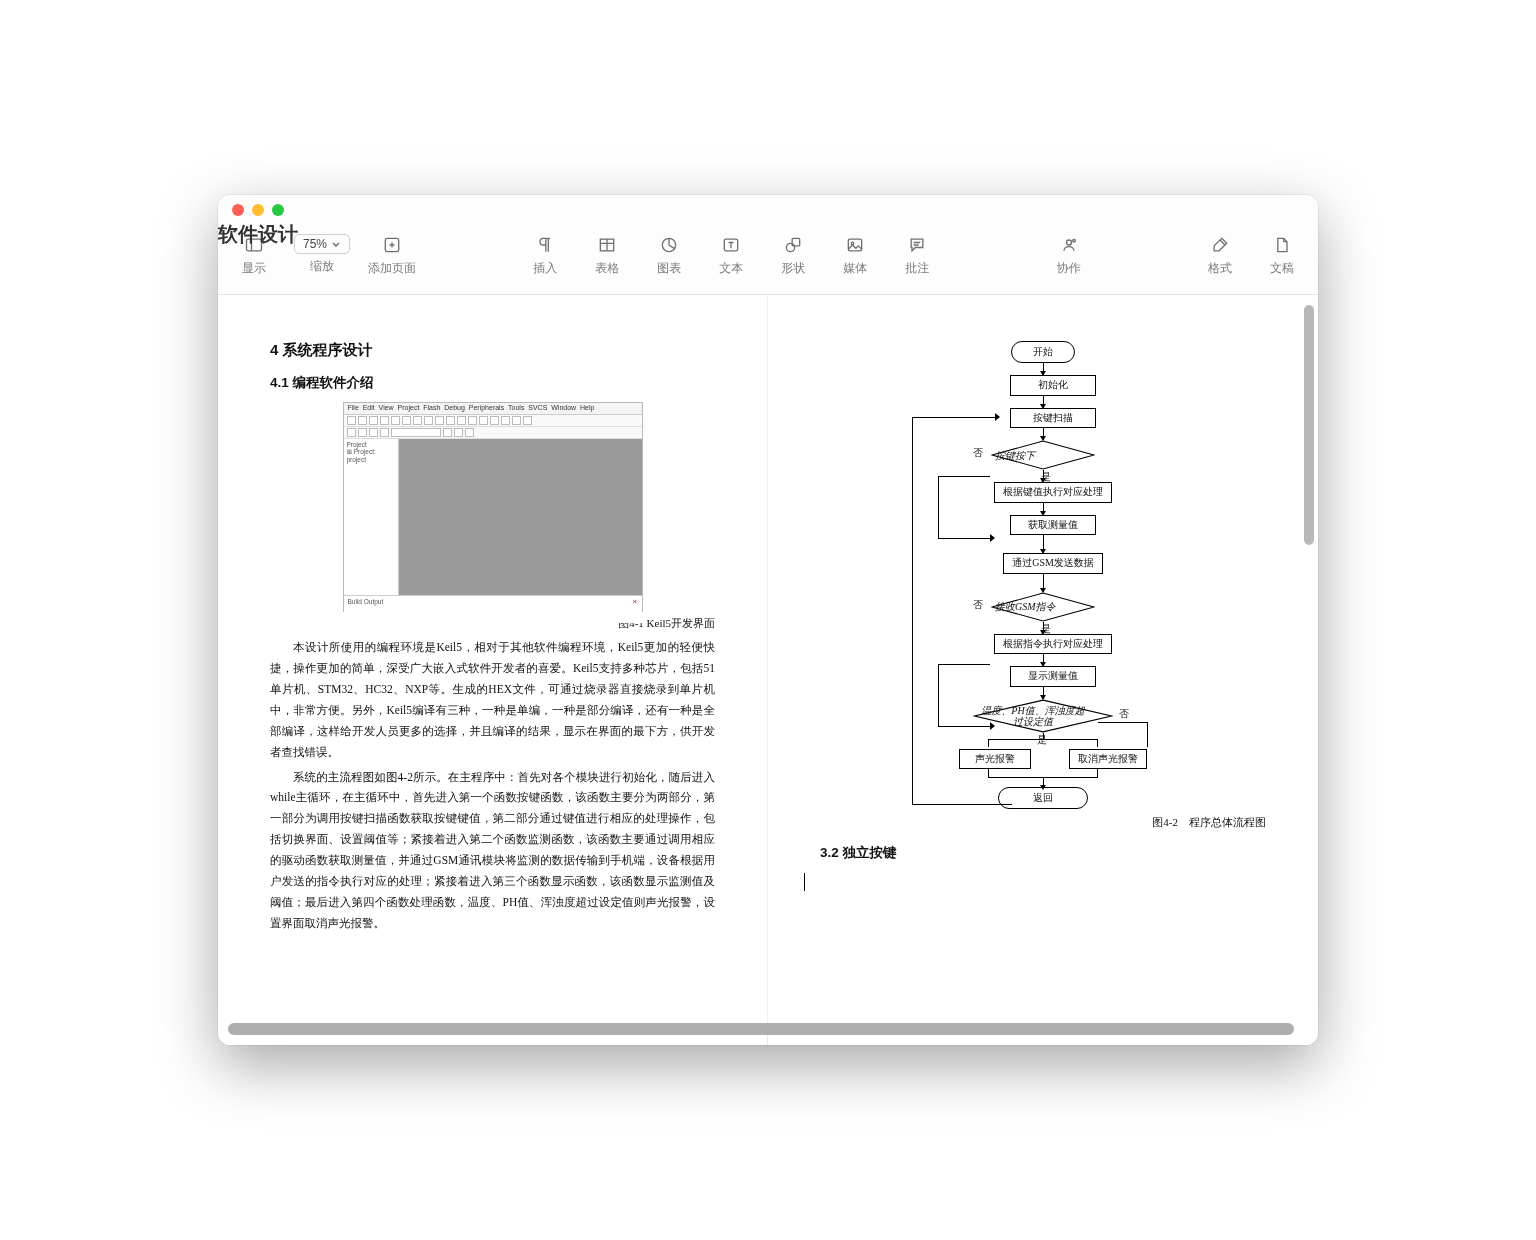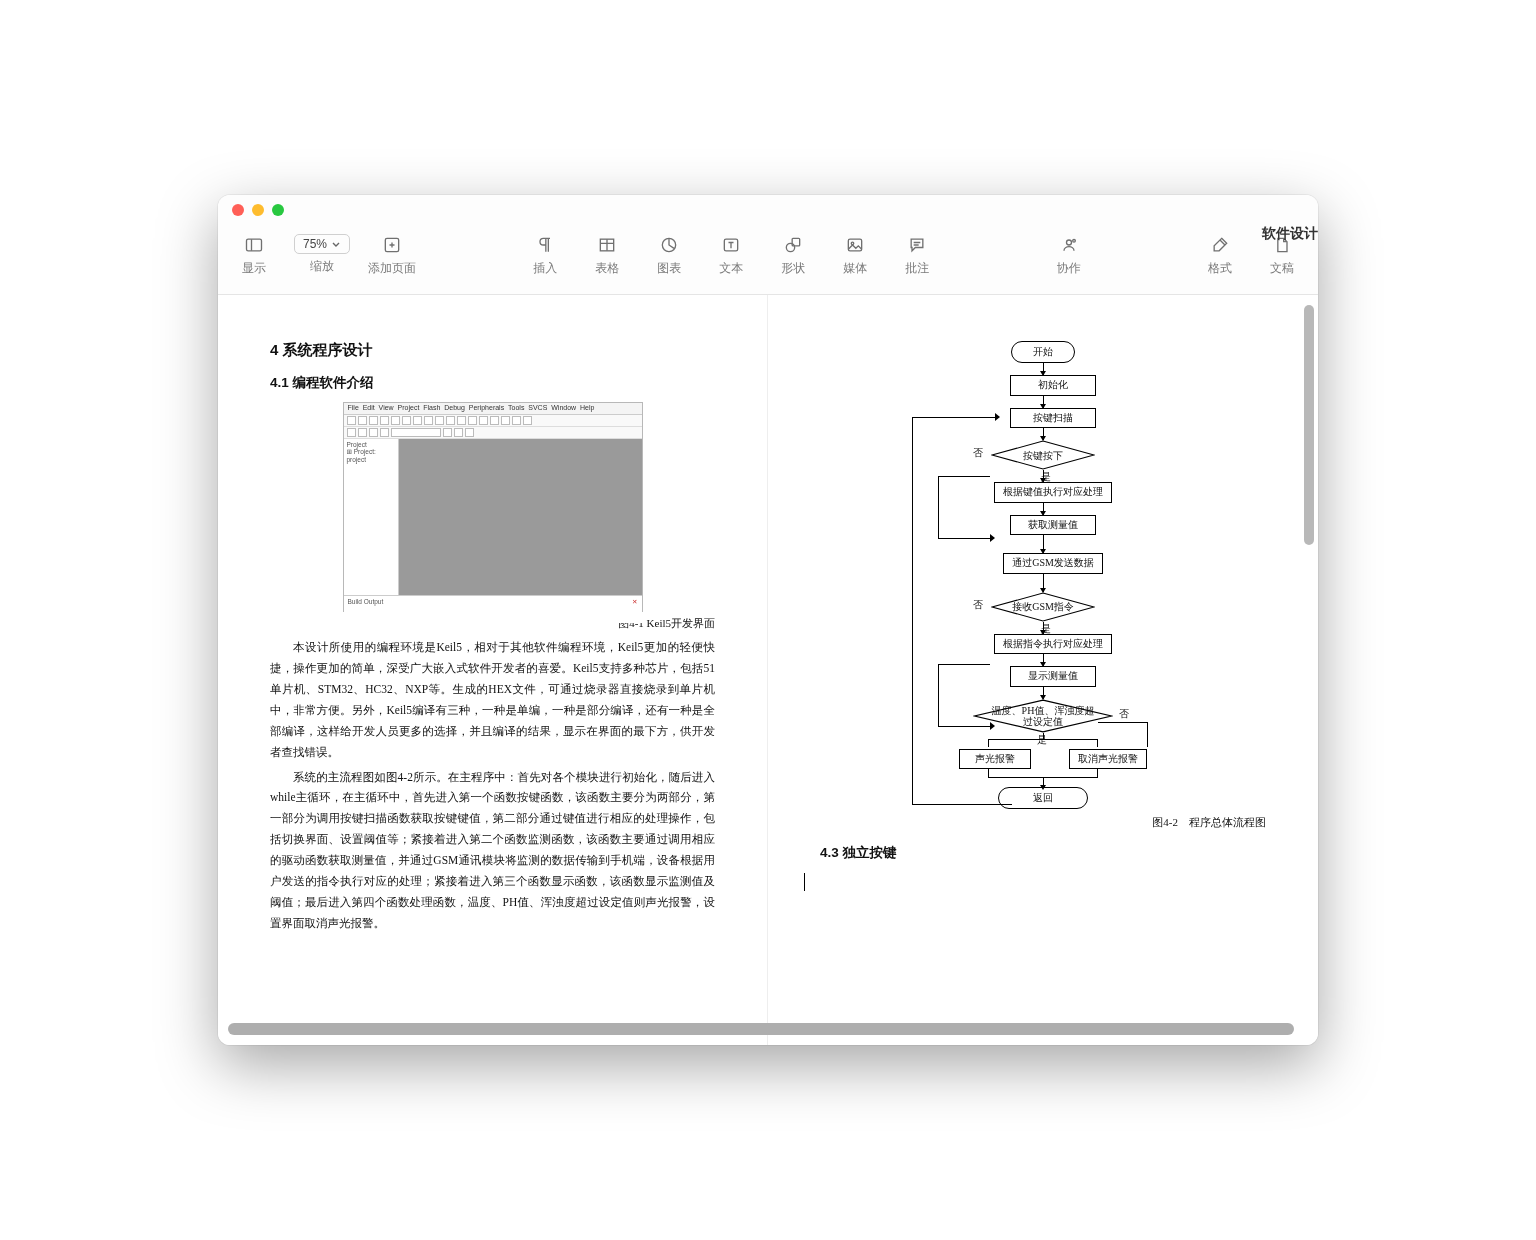--- a/index.html
+++ b/index.html
@@ -30,22 +30,22 @@
     padding: 0 14px;
     position: relative;
     background: #fdfdfd;
   }
   .traffic-lights { display: flex; gap: 8px; }
   .tl { width: 12px; height: 12px; border-radius: 50%; }
   .tl.red { background: #ff5f57; }
   .tl.yellow { background: #febc2e; }
   .tl.green { background: #28c840; }
   .win-title {
-    position: absolute; left:0; right:0; text-align:right;
-    font-size: 14px; font-weight: 600; color: #333; margin-top: 48px;
+    position: absolute; left:0; right:0; text-align:left;
+    font-size: 20px; font-weight: 600; color: #333; margin-top: 48px;
   }
   .toolbar {
     height: 70px;
     display: flex;
     align-items: center;
     padding: 0 14px 8px 14px;
     border-bottom: 1px solid #e5e5e5;
     background: #fdfdfd;
     gap: 0;
   }
@@ -118,22 +118,23 @@
     font-family:"Songti SC","SimSun",serif; font-size:10px;
   }
   .fc-node {
     border:1px solid #000; padding:3px 8px; text-align:center;
     background:#fff; min-width: 64px;
   }
   .fc-term { border-radius: 12px; padding:3px 14px; }
   .fc-proc { min-width: 86px; line-height:1.25;margin-left:20px; }
   .fc-dec {
     width: 104px; height: 30px; position:relative; display:flex;
-    align-items:center; justify-content:center; text-align:center;
+    align-items:center; text-align:center;
     line-height:1.1;
+    font-style:italic;
   }
   .fc-dec.big { width:140px; height:34px; }
   .fc-dec svg { position:absolute; inset:0; width:100%; height:100%; }
   .fc-dec span { position:relative; z-index:1; padding:0 4px; max-width:120px;}
   .arrow-v { width:1px; height:12px; background:#000; position:relative; }
   .arrow-v::after{
     content:""; position:absolute; bottom:-1px; left:-3px;
     border-left:3.5px solid transparent; border-right:3.5px solid transparent;
     border-top:5px solid #000;
   }
@@ -460,21 +461,21 @@
           <div class="fc-node fc-term" style="min-width:90px;">返回</div>
 
           <div style="position:absolute; left:-6px; top:76px; bottom:4px; width:1px; background:#000;"></div>
           <div style="position:absolute; left:-6px; bottom:4px; width:100px; height:1px; background:#000;"></div>
           <div style="position:absolute; left:-6px; top:76px; width:86px; height:1px; background:#000;"></div>
           <div style="position:absolute; left:77px; top:72px; border-top:4px solid transparent;border-bottom:4px solid transparent;border-left:5px solid #000;"></div>
         </div>
 
         <div class="fig-caption">图4-2　程序总体流程图</div>
 
-        <h2>4.3 独立按键</h2>
+        <h2>3.2 独立按键</h2>
 
         <div class="cursor-line" style="left:36px; top:578px;"></div>
       </div>
     </div>
 
     <div class="scrollbar-track">
       <div class="scrollbar-thumb"></div>
     </div>
     <div class="hscroll">
       <div class="th"></div>

